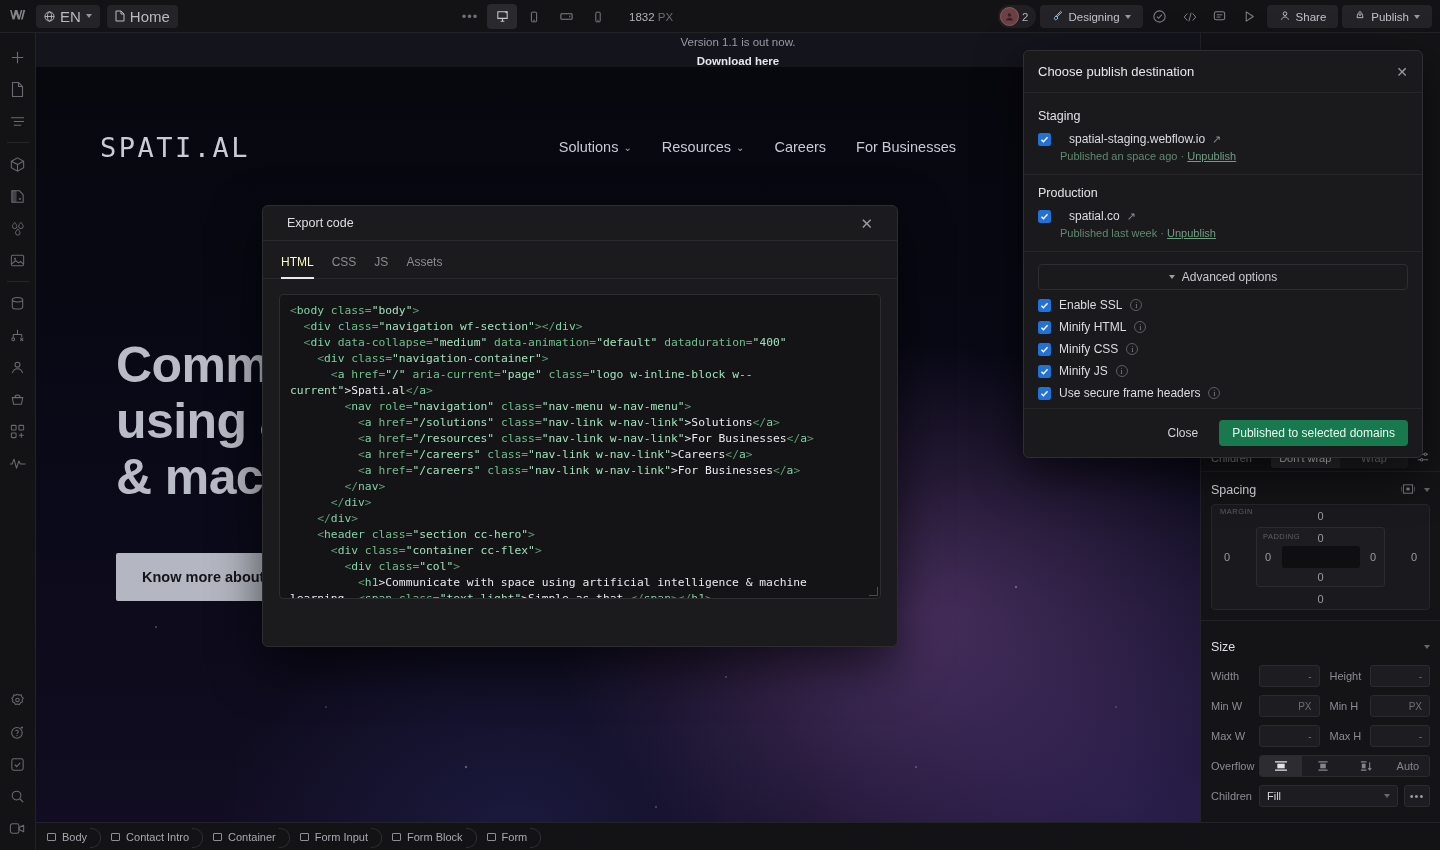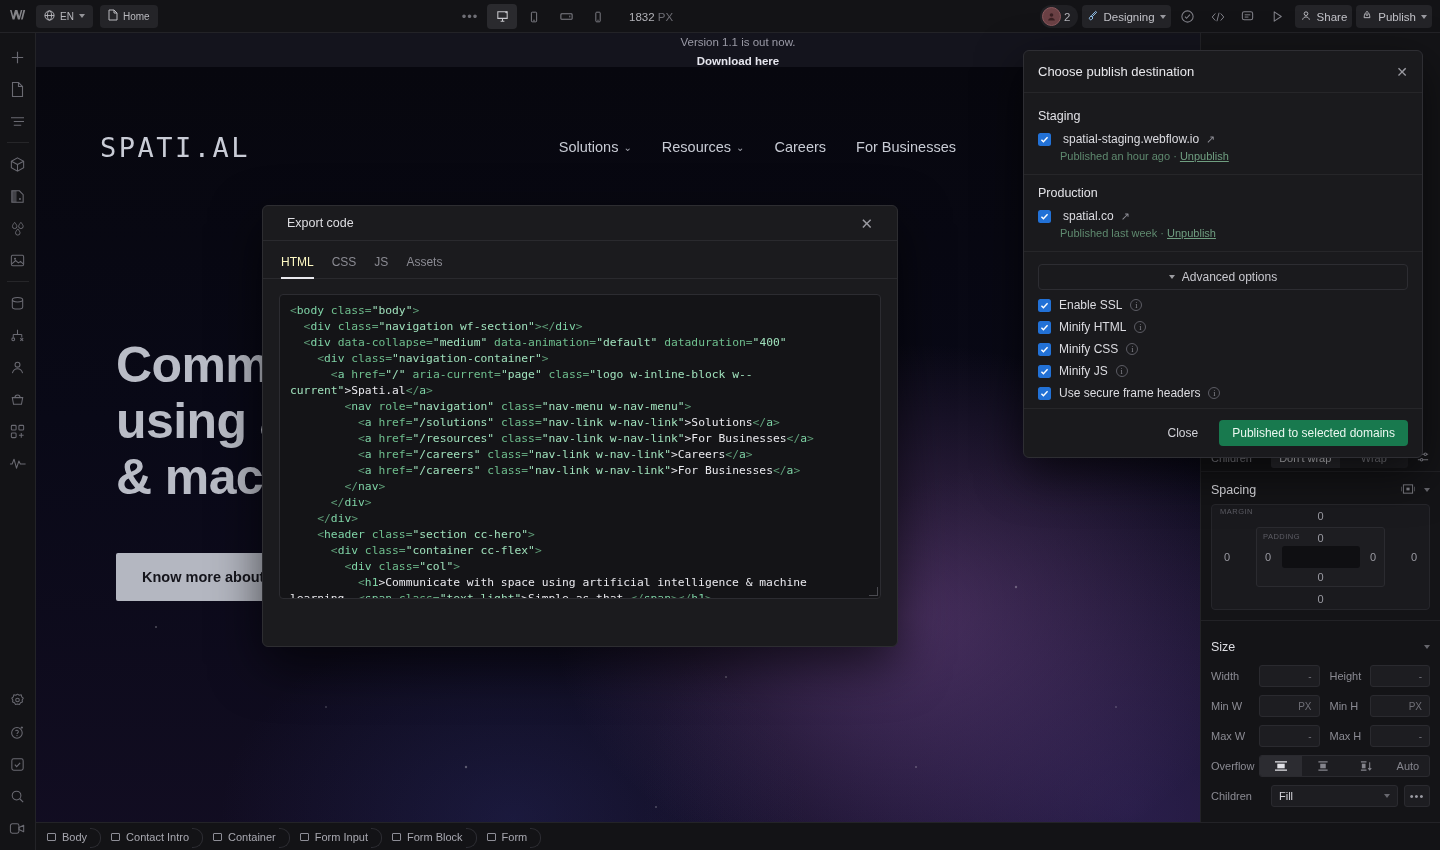--- a/index.html
+++ b/index.html
@@ -16,21 +16,21 @@
   .topbar {
     position: absolute; top: 0; left: 0; width: 1440px; height: 33px;
     background: #131316; border-bottom: 1px solid #232327;
     display: flex; align-items: center; z-index: 40;
   }
   .tb-logo { width: 36px; height: 33px; display: flex; align-items: center; justify-content: center; }
   .tb-logo svg { opacity: .62; }
   .tb-chip {
     height: 23px; background: #242428; border-radius: 4px;
     display: flex; align-items: center; gap: 5px; padding: 0 8px;
-    font-size: 10px; color: #b9b9be; margin-right: 7px;
+    font-size: 15px; color: #b9b9be; margin-right: 7px;
   }
   .tb-chip.home { background: #242428; }
   .tb-center {
     position: absolute; left: 455px; top: 0; height: 33px;
     display: flex; align-items: center; gap: 2px;
   }
   .tb-ico {
     width: 30px; height: 25px; border-radius: 4px;
     display: flex; align-items: center; justify-content: center;
     color: #7f7f86;
@@ -46,21 +46,21 @@
   .avatar-group { display: flex; align-items: center; gap: 3px; background:#202024; border-radius: 12px; padding: 2px 8px 2px 2px; }
   .avatar {
     width: 19px; height: 19px; border-radius: 50%;
     background: #6b4145; border: 1.5px solid #8d5a5f;
     display:flex; align-items:center; justify-content:center;
     font-size: 9px; color:#e7c9cb;
   }
   .avatar-count { font-size: 11.5px; color: #b4b4ba; }
   .tb-btn {
     height: 23px; border-radius: 4px; background: #242428;
-    display: flex; align-items: center; gap: 5px; padding: 0 5px;
+    display: flex; align-items: center; gap: 5px; padding: 0 12px;
     font-size: 11.5px; color: #c2c2c8;
   }
   .tb-icobtn { width: 26px; height: 23px; display:flex; align-items:center; justify-content:center; color:#82828a; }
   .chev { width: 0; height: 0; border-left: 3.5px solid transparent; border-right: 3.5px solid transparent; border-top: 4px solid currentColor; opacity: .75; }
 
   
   .rail {
     position: absolute; left: 0; top: 33px; width: 36px; height: 817px;
     background: #131316; border-right: 1px solid #232327;
     display: flex; flex-direction: column; align-items: center;
@@ -203,42 +203,42 @@
   .fld {
     flex: 1; height: 22px; background: #1d1d21; border: 1px solid #2a2a2f;
     border-radius: 3px; display: flex; align-items: center; justify-content: flex-end;
     padding: 0 7px; font-size: 10px; color: #6f6f77;
   }
   .ov-seg { flex: 1; display: flex; background: #1d1d21; border: 1px solid #2a2a2f; border-radius: 3px; overflow: hidden;}
   .ov-seg > div { flex: 1; display: flex; align-items:center; justify-content: center; padding: 4px 0; color:#85858d; font-size: 11px;}
   .ov-seg > div.on { background: #2c2c31; color: #e2e2e7; }
   .select {
     flex: 1; height: 22px; background: #1d1d21; border: 1px solid #2a2a2f; border-radius: 3px;
-    display: flex; align-items: center; padding: 0 7px; font-size: 11px; color: #d4d4da; margin-left: 12px;
+    display: flex; align-items: center; padding: 0 7px; font-size: 11px; color: #d4d4da;
   }
   .select .cv { margin-left: auto; color:#82828a; }
   .dots-btn {
     width: 26px; height: 22px; background: #1d1d21; border: 1px solid #2a2a2f;
     border-radius: 3px; display:flex; align-items:center; justify-content:center; color:#9a9aa2;
     letter-spacing:1px; font-size: 11px;
   }
   .sp-divider { height: 1px; background: #222226; margin: 8px 0; }
 
   
   .publish-pop {
     position: absolute; right: 17px; top: 50px; width: 400px;
     background: #1a1a1d; border: 1px solid #2e2e33; border-radius: 6px;
     box-shadow: 0 16px 46px rgba(0,0,0,.6); z-index: 70; overflow: hidden;
   }
   .pp-head { display: flex; align-items: center; padding: 13px 14px; }
   .pp-title { font-size: 13px; color: #e7e7eb; }
   .pp-x { margin-left: auto; color: #9a9aa1; font-size: 14px; line-height:1; }
   .pp-body { border-top: 1px solid #262629; padding: 10px 14px 4px 14px; }
   .pp-group-title { font-size: 12.5px; color: #e2e2e7; margin: 6px 0 9px 0; }
-  .pp-row { display: flex; align-items: center; gap: 12px; }
+  .pp-row { display: flex; align-items: center; gap: 18px; }
   .cb {
     width: 13px; height: 13px; border-radius: 2.5px; background: #2271d6;
     display: flex; align-items: center; justify-content: center; flex: none;
   }
   .cb svg { display:block; }
   .pp-dom { font-size: 12px; color: #dcdce1; display:flex; align-items:center; gap: 7px;}
   .ext { color: #8e8e96; font-size: 11px; }
   .pp-sub { margin: 4px 0 0 22px; font-size: 11px; color: #5f8a6f; }
   .pp-sub a { color: #6f9e80; text-decoration: underline; }
   .pp-hr { height: 1px; background: #262629; margin: 12px -14px 0 -14px; }
@@ -760,21 +760,21 @@
         <svg width="9" height="9" viewBox="0 0 10 10">
             <path d="M1.6 5.2 3.8 7.4 8.4 2.6" fill="none" stroke="#fff" stroke-width="1.6"></path>
           </svg>
       </div>
       <div class="pp-dom">
         <span>spatial-staging.webflow.io</span>
         <span class="ext">↗</span>
       </div>
     </div>
     <div class="pp-sub">
-      <span>Published an hour ago</span>
+      <span>Published an space ago</span>
       <span>·</span>
       <a>Unpublish</a>
     </div>
 
     <div class="pp-hr"></div>
 
     <div class="pp-group-title" style="margin-top:11px">Production</div>
     <div class="pp-row">
       <div class="cb">
         <svg width="9" height="9" viewBox="0 0 10 10">

